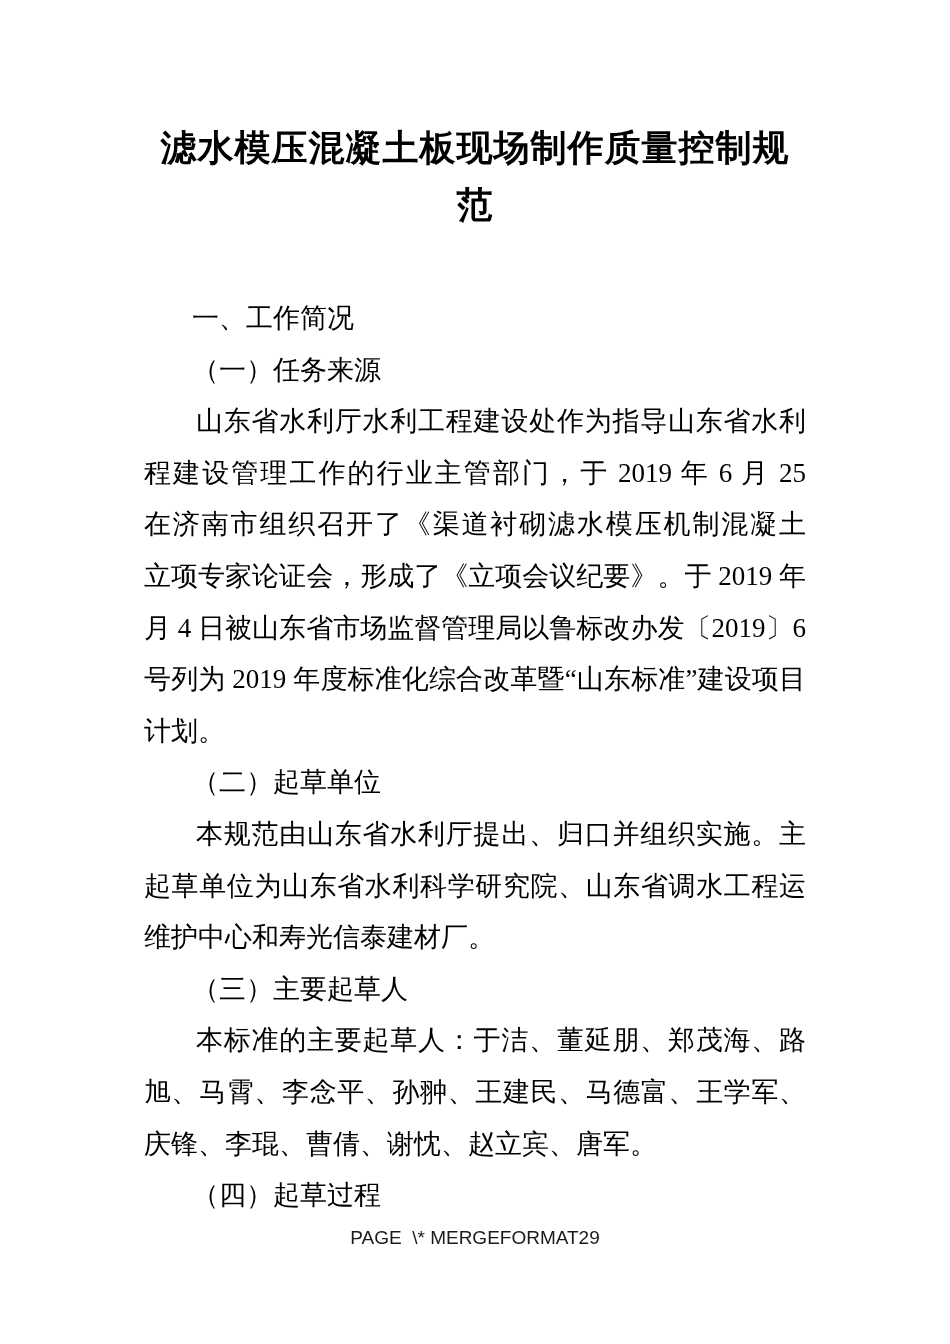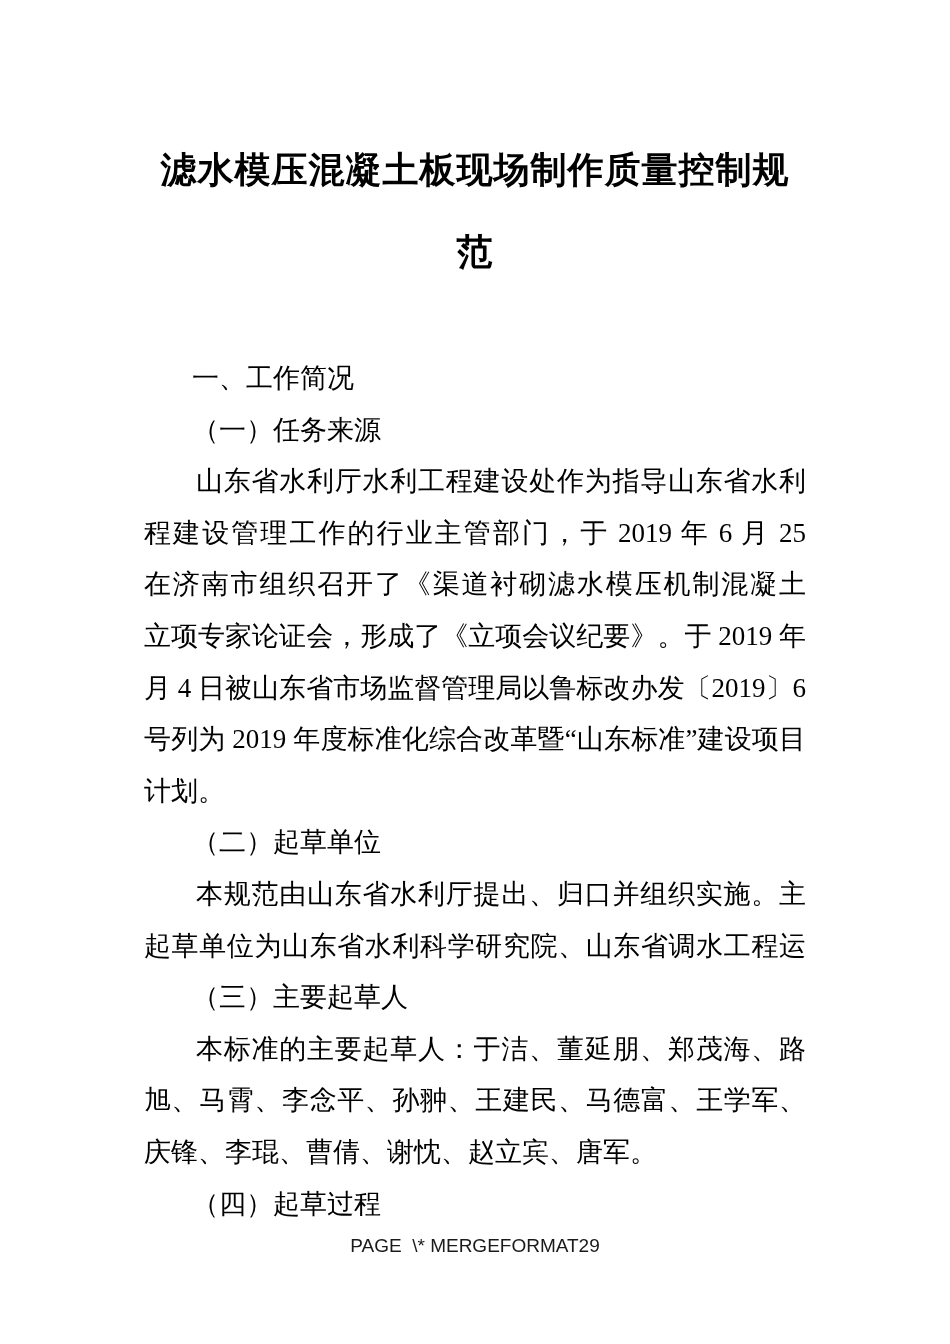--- a/index.html
+++ b/index.html
@@ -12,25 +12,25 @@
   }
   .page {
     position: relative;
     width: 950px;
     height: 1344px;
     background: #ffffff;
     color: #000000;
     font-family: "Liberation Sans", "DejaVu Sans", sans-serif;
   }
   .doc-title {
-    margin: 10px 144px;
+    margin: 0 144px;
     padding-top: 119px;
     font-size: 36px;
     font-weight: 700;
-    line-height: 82px;
+    line-height: 57px;
     text-align: center;
     letter-spacing: 1px;
   }
   .doc-body {
     margin: 60px 144px 0 144px;
     font-size: 27px;
     line-height: 51.6px;
   }
   .line {
     height: 51.6px;
@@ -70,20 +70,21 @@
       <div class="line first full">山东省水利厅水利工程建设处作为指导山东省水利工</div>
       <div class="line full">程建设管理工作的行业主管部门，于 2019 年 6 月 25 日，</div>
       <div class="line full">在济南市组织召开了《渠道衬砌滤水模压机制混凝土板》</div>
       <div class="line full">立项专家论证会，形成了《立项会议纪要》。于 2019 年 9</div>
       <div class="line full">月 4 日被山东省市场监督管理局以鲁标改办发〔2019〕6</div>
       <div class="line full">号列为 2019 年度标准化综合改革暨“山东标准”建设项目</div>
       <div class="line">计划。</div>
       <div class="line heading">（二）起草单位</div>
       <div class="line first full">本规范由山东省水利厅提出、归口并组织实施。主要</div>
       <div class="line full">起草单位为山东省水利科学研究院、山东省调水工程运行</div>
+      <div class="line">维护中心和寿光信泰建材厂。</div>
       <div class="line heading">（三）主要起草人</div>
       <div class="line first full">本标准的主要起草人：于洁、董延朋、郑茂海、路光</div>
       <div class="line full">旭、马霄、李念平、孙翀、王建民、马德富、王学军、赵</div>
       <div class="line">庆锋、李琨、曹倩、谢忱、赵立宾、唐军。</div>
       <div class="line heading">（四）起草过程</div>
     </div>
 
   <div class="doc-footer">PAGE  \* MERGEFORMAT29</div>
 </div>
 

